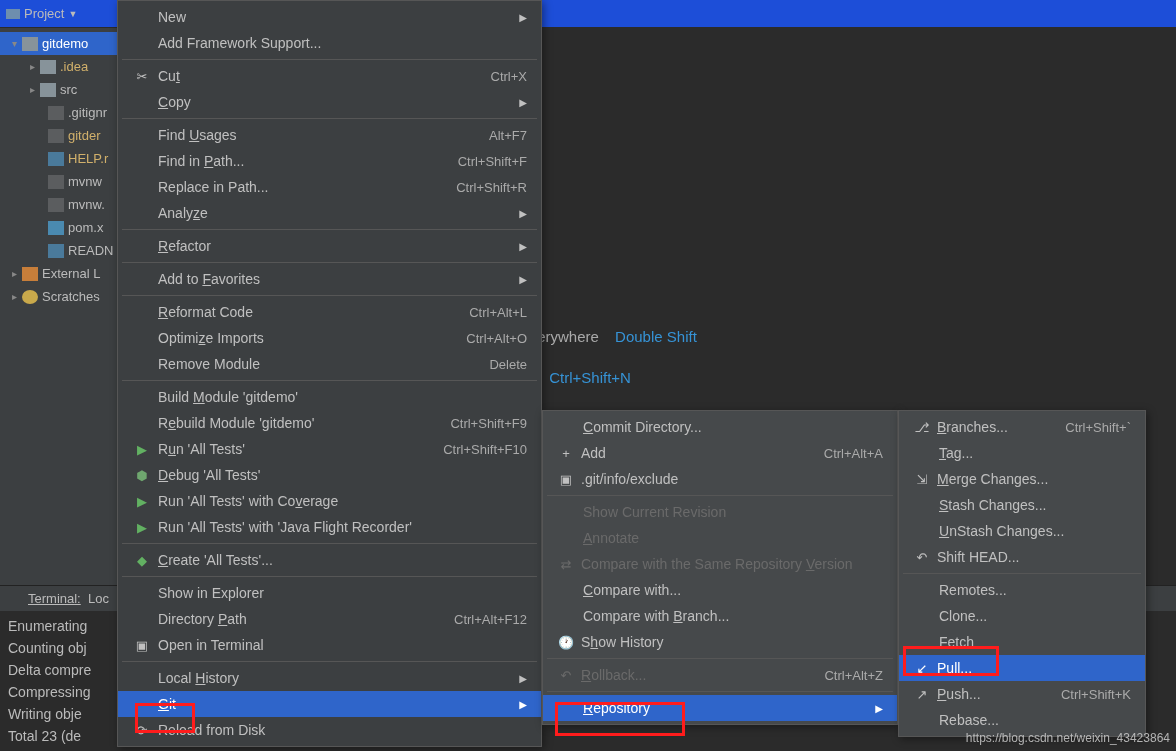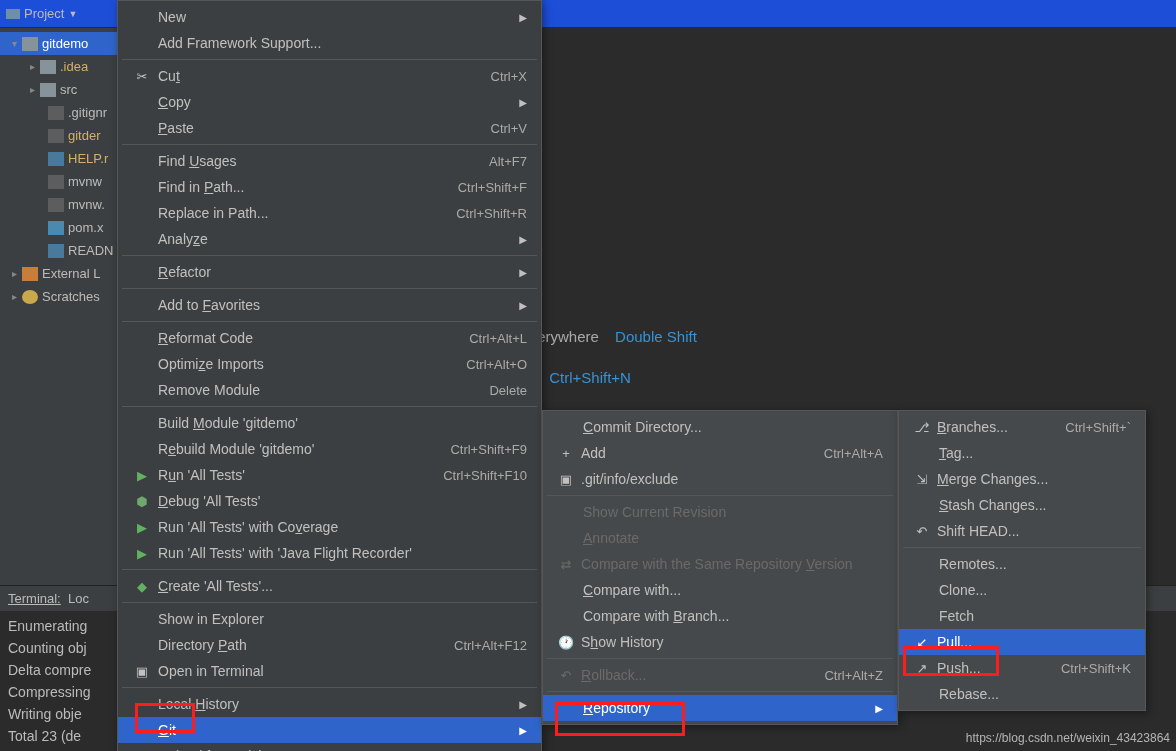--- a/index.html
+++ b/index.html
@@ -21,21 +21,21 @@
 .md-file { background: #4a7a9b; }
 .tree-item.lvl1 { padding-left: 12px; }
 .tree-item.lvl2 { padding-left: 30px; }
 .tree-item.lvl3 { padding-left: 48px; }
 .editor { flex: 1; background: #2b2b2b; position: relative; }
 .welcome { position: absolute; top: 300px; left: 350px; font-size: 15px; color: #a9a9a9; }
 .welcome-row { margin-bottom: 24px; }
 .welcome-row .key { color: #3693d6; margin-left: 12px; }
 .terminal-panel { position: absolute; bottom: 0; left: 0; right: 0; }
 .terminal-tab { background: #3c3f41; height: 26px; display: flex; align-items: center; padding: 0 8px; font-size: 13px; border-top: 1px solid #222; }
-.terminal-tab .tname { text-decoration: underline; }
+.terminal-tab .tname { text-decoration: underline; margin-left: 20px; }
 .terminal-body { background: #2b2b2b; padding: 4px 8px; font-family: Consolas, monospace; font-size: 14px; line-height: 22px; color: #bbbbbb; }
 .menu { position: absolute; background: #46494b; border: 1px solid #565656; box-shadow: 2px 2px 8px rgba(0,0,0,0.4); font-size: 14px; padding: 3px 0; }
 .menu1 { top: 0; left: 117px; width: 425px; background: #3c3f41; }
 .menu2 { top: 410px; left: 542px; width: 356px; }
 .menu3 { top: 410px; left: 898px; width: 248px; }
 .mitem { display: flex; align-items: center; padding: 0 14px; height: 26px; cursor: pointer; color: #c0c0c0; position: relative; }
 .mitem.hl { background: #2f65ca; color: #fff; }
 .mitem.dis { color: #6a6a6a; }
 .mitem .micon { width: 18px; margin-right: 6px; font-size: 13px; text-align: center; flex-shrink: 0; }
 .mitem .mlabel { flex: 1; white-space: nowrap; overflow: hidden; }
@@ -169,25 +169,20 @@
     <div class="mitem">
       <span class="micon ">✂</span>
       <span class="mlabel">Cu<span class="ul">t</span></span>
       <span class="mshort">Ctrl+X</span>
     </div>
     <div class="mitem">
       <span class="noicon"></span>
       <span class="mlabel"><span class="ul">C</span>opy</span>
       <span class="marrow">▶</span>
     </div>
-    <div class="mitem">
-      <span class="noicon"></span>
-      <span class="mlabel"><span class="ul">P</span>aste</span>
-      <span class="mshort">Ctrl+V</span>
-    </div>
     <div class="msep"></div>
     <div class="mitem">
       <span class="noicon"></span>
       <span class="mlabel">Find <span class="ul">U</span>sages</span>
       <span class="mshort">Alt+F7</span>
     </div>
     <div class="mitem">
       <span class="noicon"></span>
       <span class="mlabel">Find in <span class="ul">P</span>ath...</span>
       <span class="mshort">Ctrl+Shift+F</span>
@@ -356,20 +351,24 @@
     </div>
     <div class="mitem">
       <span class="micon ">⇲</span>
       <span class="mlabel"><span class="ul">M</span>erge Changes...</span>
     </div>
     <div class="mitem">
       <span class="noicon"></span>
       <span class="mlabel"><span class="ul">S</span>tash Changes...</span>
     </div>
     <div class="mitem">
+      <span class="noicon"></span>
+      <span class="mlabel"><span class="ul">U</span>nStash Changes...</span>
+    </div>
+    <div class="mitem">
       <span class="micon ">↶</span>
       <span class="mlabel">Shift HEAD...</span>
     </div>
     <div class="msep"></div>
     <div class="mitem">
       <span class="noicon"></span>
       <span class="mlabel">Remotes...</span>
     </div>
     <div class="mitem">
       <span class="noicon"></span>

